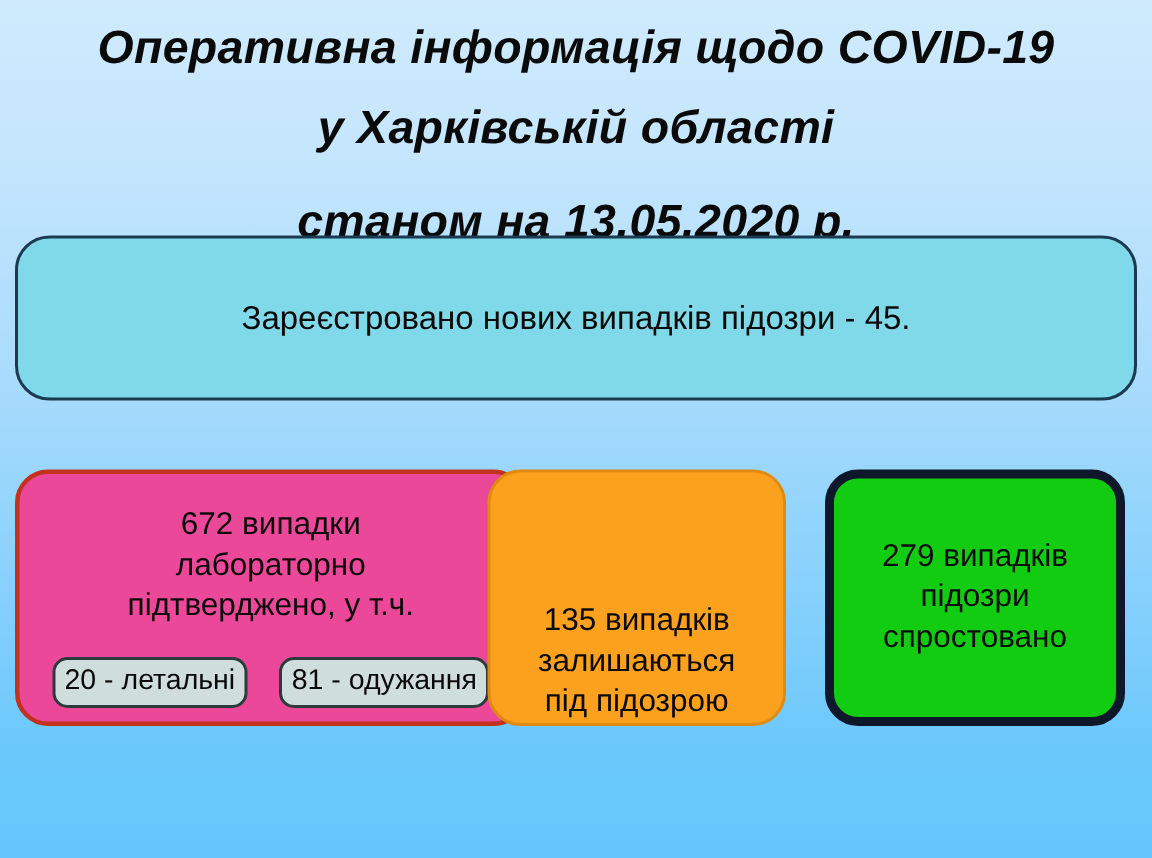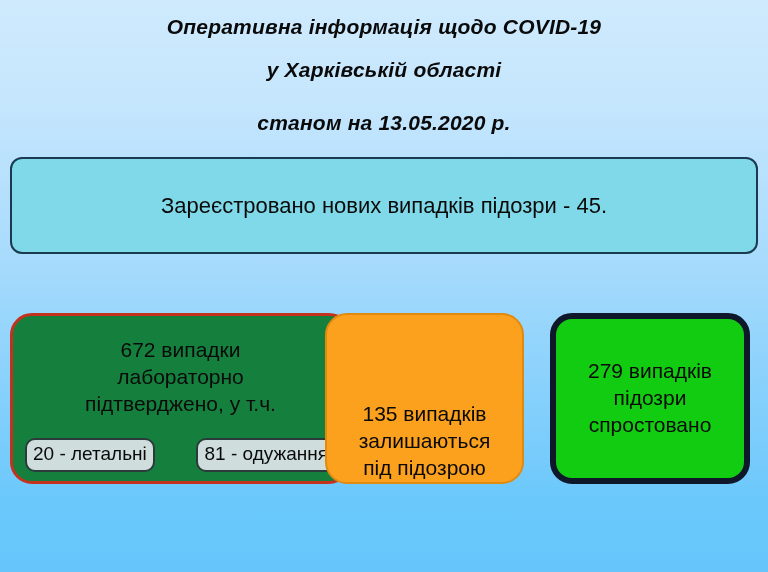--- a/index.html
+++ b/index.html
@@ -26,41 +26,41 @@
   
   .title-block {
     position: absolute;
     top: 0;
     left: 0;
     width: 768px;
     padding-top: 16px;
     text-align: center;
   }
   .title-line {
-    font-size: 21px;
+    font-size: 31px;
     font-weight: bold;
     font-style: italic;
     color: #0a0a0a;
     line-height: 1.0;
     letter-spacing: 0.2px;
     white-space: nowrap;
   }
   .title-line.l1 { margin-bottom: 22px; }
   .title-line.l2 { margin-bottom: 32px; }
 
   
   .summary-box {
     position: absolute;
     left: 10px;
     top: 157px;
     width: 748px;
-    height: 97px;
+    height: 110px;
     background: #7fd9e8;
     border: 2px solid #1b3a52;
-    border-radius: 12px;
+    border-radius: 23px;
     display: flex;
     flex-direction: column;
     align-items: center;
     justify-content: center;
   }
   .summary-line {
     font-size: 22px;
     font-weight: normal;
     color: #0a0a0a;
     line-height: 1.32;
@@ -83,35 +83,35 @@
     line-height: 1.28;
     white-space: nowrap;
   }
 
   
   .card-red {
     left: 10px;
     top: 313px;
     width: 341px;
     height: 171px;
-    background: #15803d;
+    background: #ec4899;
     border: 3px solid #c2321d;
     justify-content: flex-start;
     padding-top: 21px;
   }
 
   
   .badge-row {
     position: absolute;
     left: 0;
     bottom: 9px;
     width: 100%;
     display: flex;
     justify-content: space-between;
-    padding: 0 12px;
+    padding: 0 22px;
   }
   .badge {
     background: #cfdedc;
     border: 2px solid #2b3a3a;
     border-radius: 10px;
     font-size: 19px;
     color: #0a0a0a;
     padding: 4px 6px 5px 6px;
     white-space: nowrap;
     line-height: 1.1;

